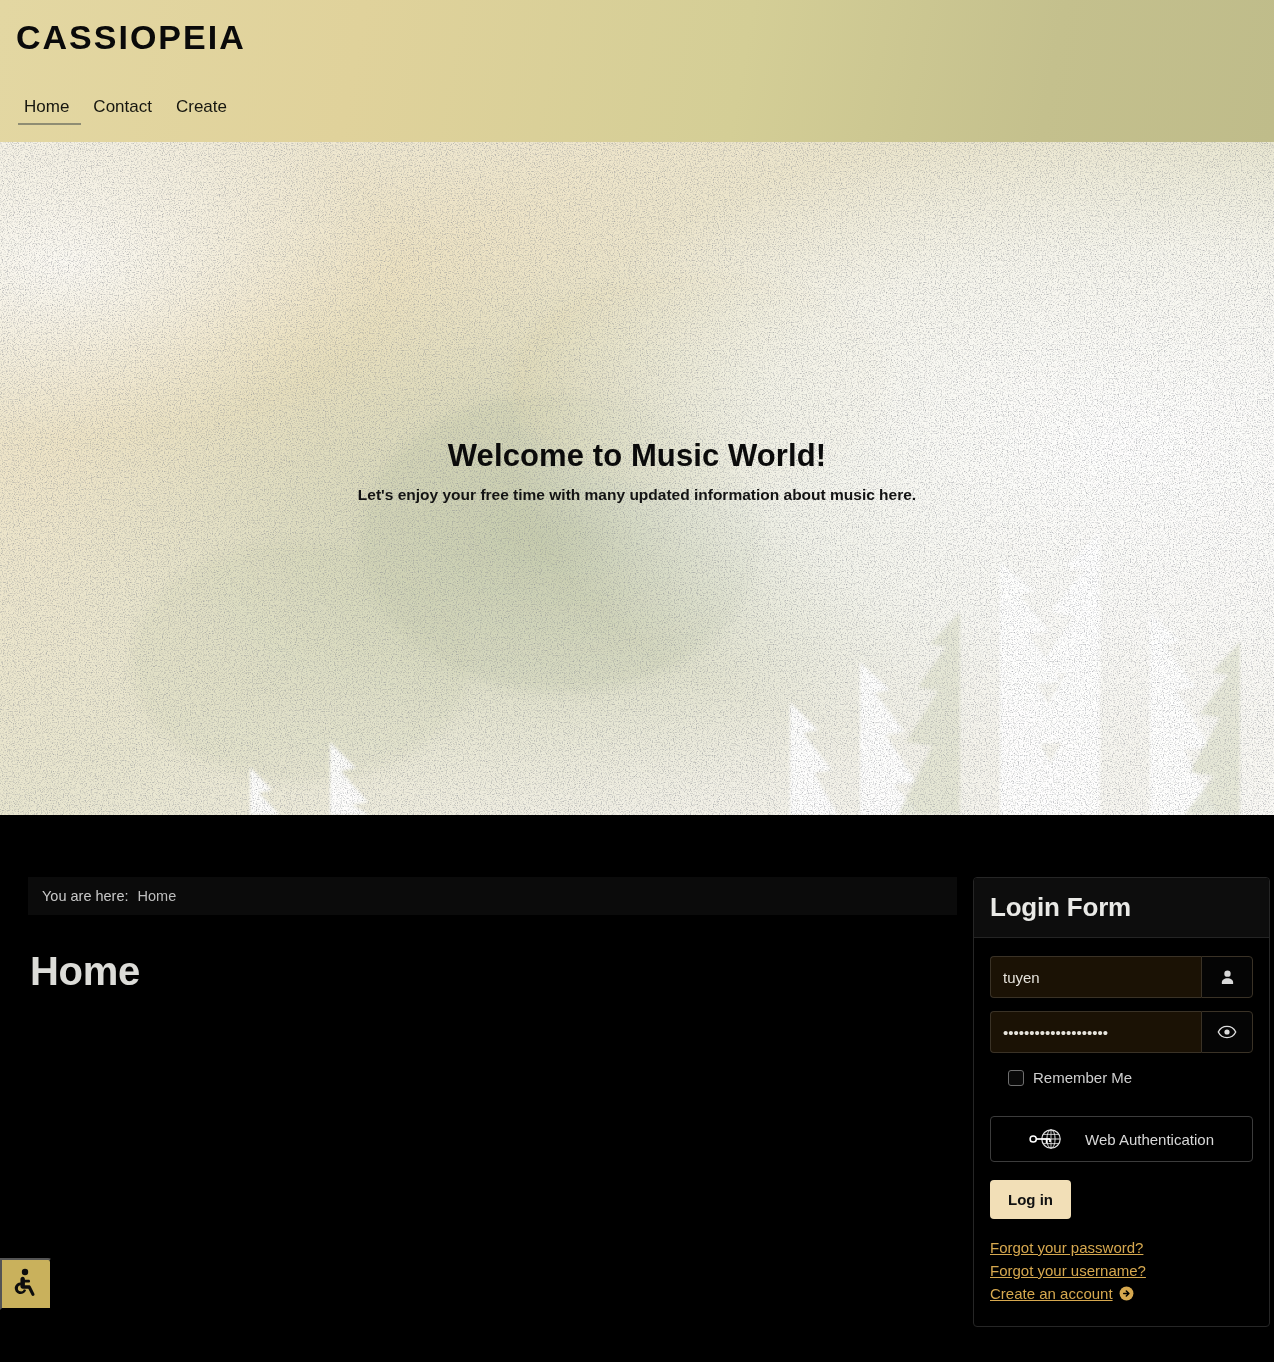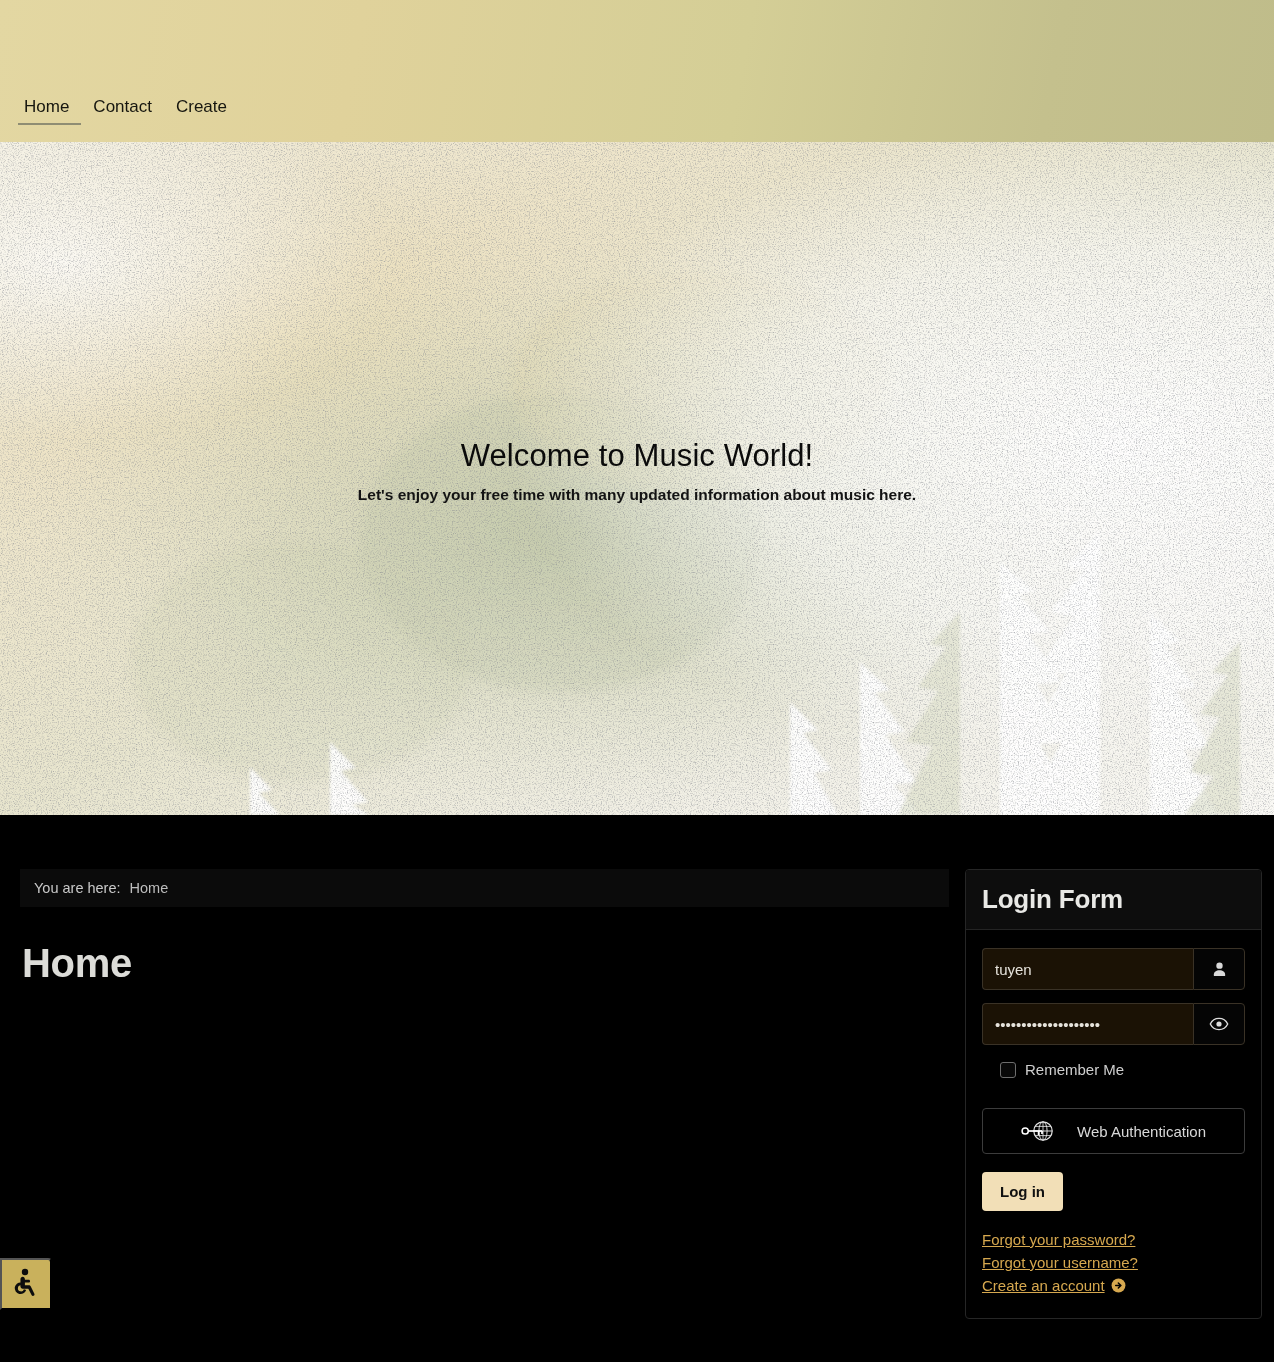--- a/index.html
+++ b/index.html
@@ -74,38 +74,38 @@
     position: absolute;
     left: 0;
     right: 0;
     top: 296px;
     text-align: center;
     z-index: 5;
   }
   .hero-title {
     margin: 0 0 12px 0;
     font-size: 31px;
-    font-weight: 400;
+    font-weight: 700;
     color: #0b0b0b;
     letter-spacing: 0.1px;
   }
   .hero-sub {
     margin: 0;
     font-size: 15.5px;
     font-weight: 600;
     color: #131313;
   }
 
   
   .page-body {
     position: relative;
     width: 1274px;
     height: 435px;
     background: #000000;
-    padding: 4px;
+    padding: 12px;
   }
   .container {
     position: relative;
     width: 1242px;
     margin: 0 16px;
     padding-top: 50px;
     display: flex;
     align-items: flex-start;
     gap: 0;
   }
@@ -291,20 +291,21 @@
     top: 1258px;
     width: 52px;
     height: 52px;
     z-index: 40;
   }
 </style>
 </head>
 <body>
 
 <header class="site-header">
+  <a class="brand" href="#">CASSIOPEIA</a>
   <nav class="main-nav">
     <a class="nav-item is-active" href="#">Home</a>
     <a class="nav-item" href="#">Contact</a>
     <a class="nav-item" href="#">Create</a>
   </nav>
 </header>
 
 <section class="hero">
   <svg class="hero-canvas" viewBox="0 0 1274 673" preserveAspectRatio="none">
     <defs>

